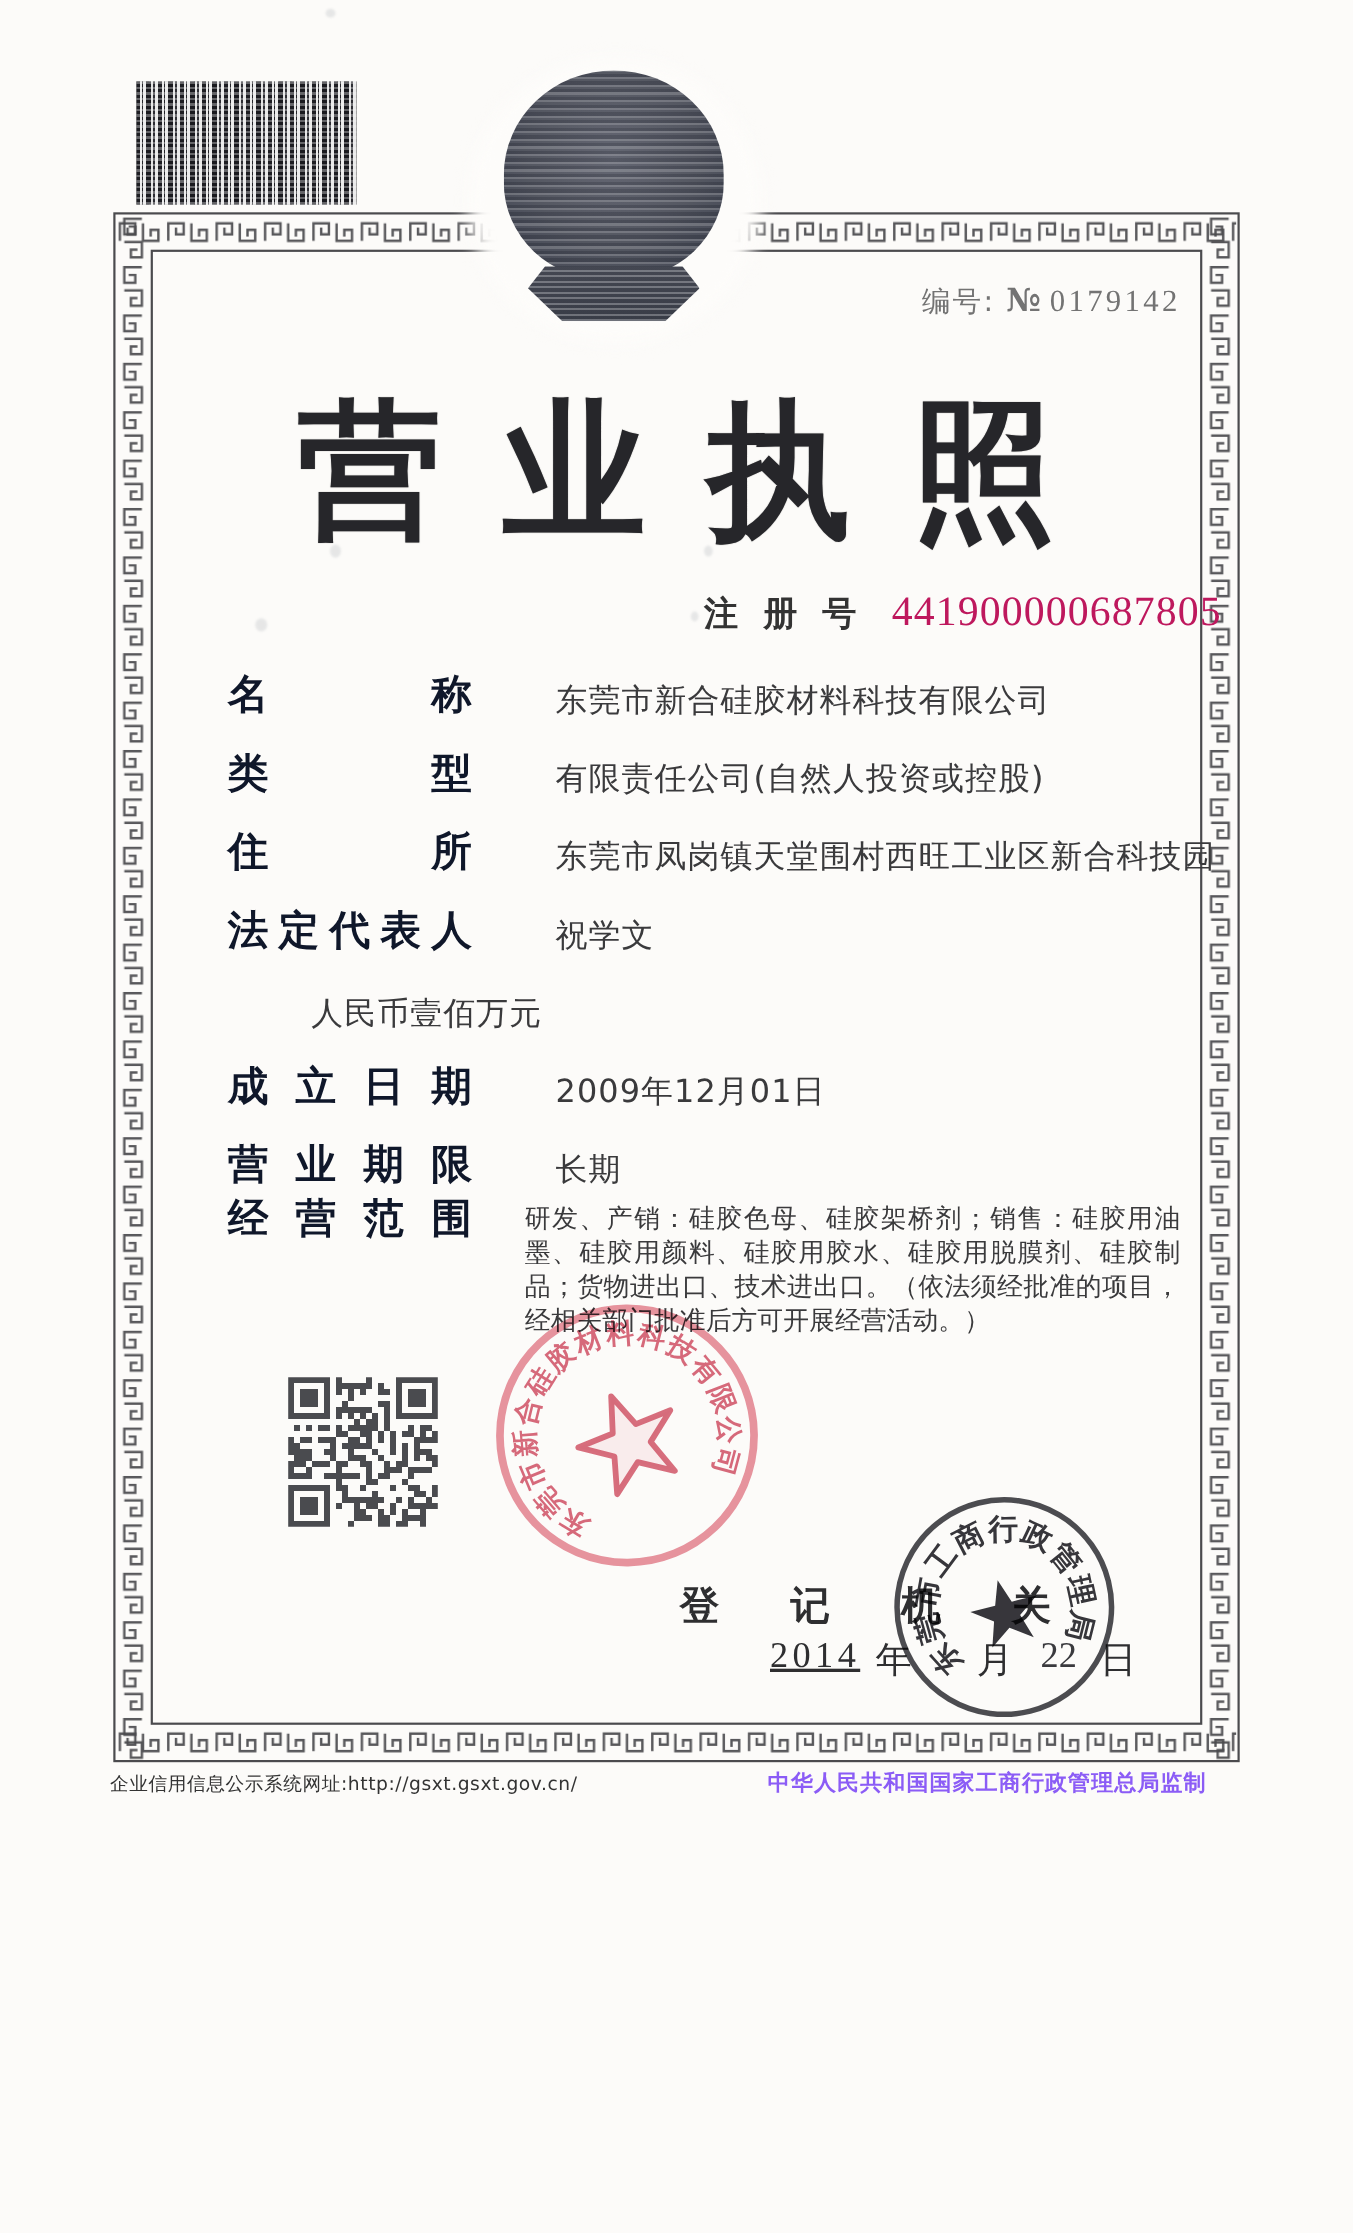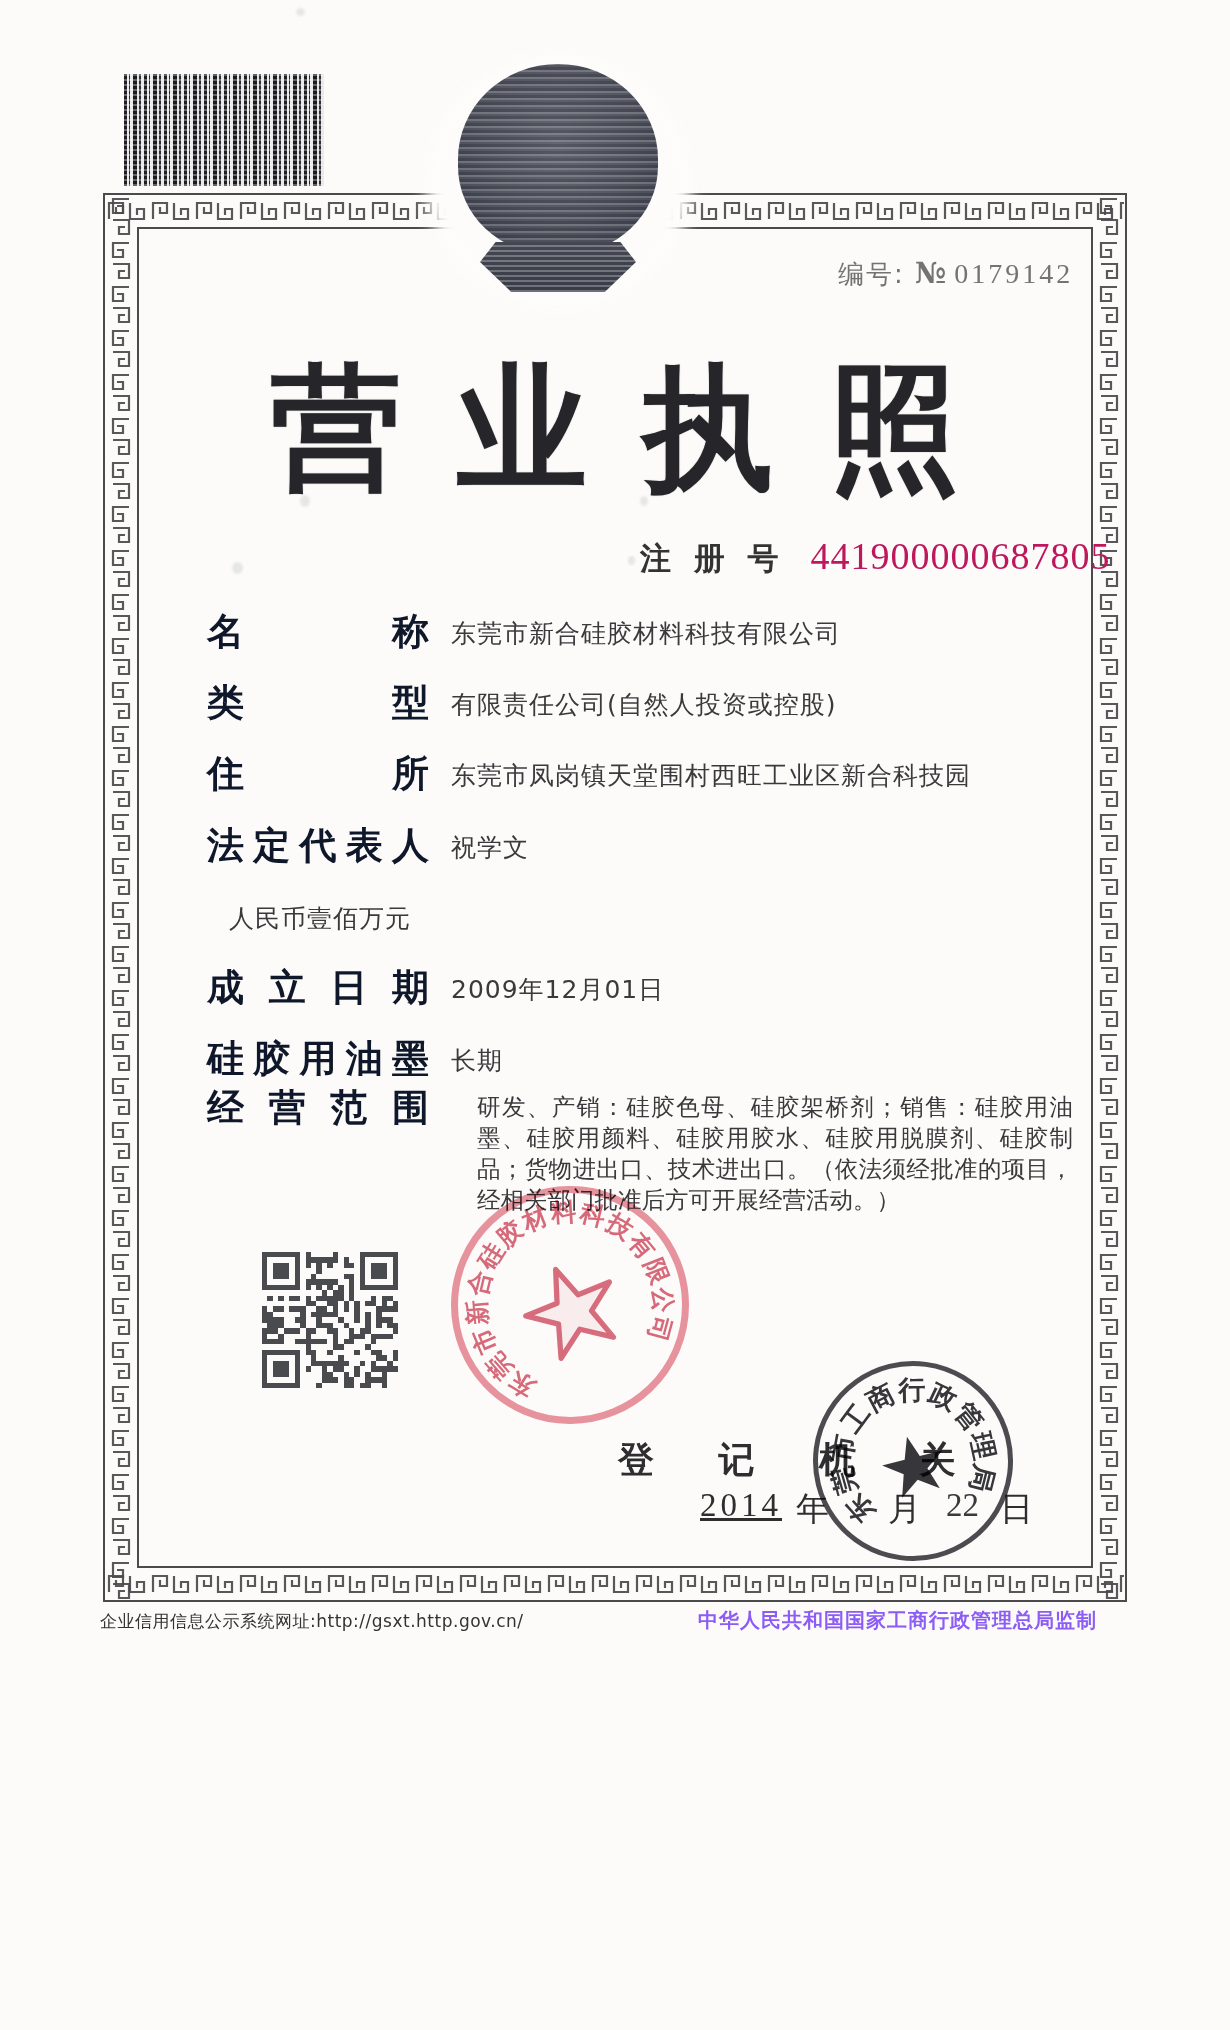--- a/index.html
+++ b/index.html
@@ -75,21 +75,21 @@
 
   
   .row { position:absolute; left:207px; display:flex; z-index:4; }
   .flabel {
     width:222px; flex:0 0 222px;
     font-size:37px; font-weight:600; color:#0f172a;
     text-align:justify; text-align-last:justify;
     line-height:1.1;
   }
   .fvalue {
-    margin-left:22px; font-size:25px; color:#3a3a3c;
+    margin-left:76px; font-size:29px; color:#3a3a3c;
     padding-top:5px; letter-spacing:1px; white-space:nowrap;
   }
   .scope-value {
     margin-left:48px; width:596px; font-size:23.5px; color:#3a3a3c;
     line-height:31px; padding-top:4px; text-align:justify; white-space:normal;
   }
 
   
   .qr { left:262px; top:1252px; width:136px; height:136px; z-index:4; filter:blur(.3px) contrast(.9); }
 
@@ -216,21 +216,21 @@
   <span class="fvalue">祝学文</span>
 </div>
 <div class="row" style="top:897px;">
   <span class="fvalue">人民币壹佰万元</span>
 </div>
 <div class="row" style="top:968px;">
   <span class="flabel">成立日期</span>
   <span class="fvalue">2009年12月01日</span>
 </div>
 <div class="row" style="top:1039px;">
-  <span class="flabel">硅胶用油墨</span>
+  <span class="flabel">营业期限</span>
   <span class="fvalue">长期</span>
 </div>
 <div class="row" style="top:1088px;">
   <span class="flabel">经营范围</span>
   <span class="scope-value">研发、产销：硅胶色母、硅胶架桥剂；销售：硅胶用油墨、硅胶用颜料、硅胶用胶水、硅胶用脱膜剂、硅胶制品；货物进出口、技术进出口。（依法须经批准的项目，经相关部门批准后方可开展经营活动。）</span>
 </div>
 
 <svg class="abs qr" viewBox="0 0 25 25" shape-rendering="crispEdges" id="qr-svg">
     <rect x="0" y="0" width="1" height="1" fill="#44454a"></rect>
     <rect x="1" y="0" width="1" height="1" fill="#44454a"></rect>
@@ -581,14 +581,14 @@
 
 <div class="abs registrar-row">登 记 机 关</div>
 <div class="abs date-row">
   <span class="d-year">2014</span>
   <span class="d-year-l">年</span>
   <span class="d-month-l">月</span>
   <span class="d-day">22</span>
   <span class="d-day-l">日</span>
 </div>
 
-<div class="abs footer-left">企业信用信息公示系统网址:http://gsxt.http.gov.cn/</div>
+<div class="abs footer-left">企业信用信息公示系统网址:http://gsxt.gsxt.gov.cn/</div>
 <div class="abs footer-right">中华人民共和国国家工商行政管理总局监制</div>
 
 </body></html>

